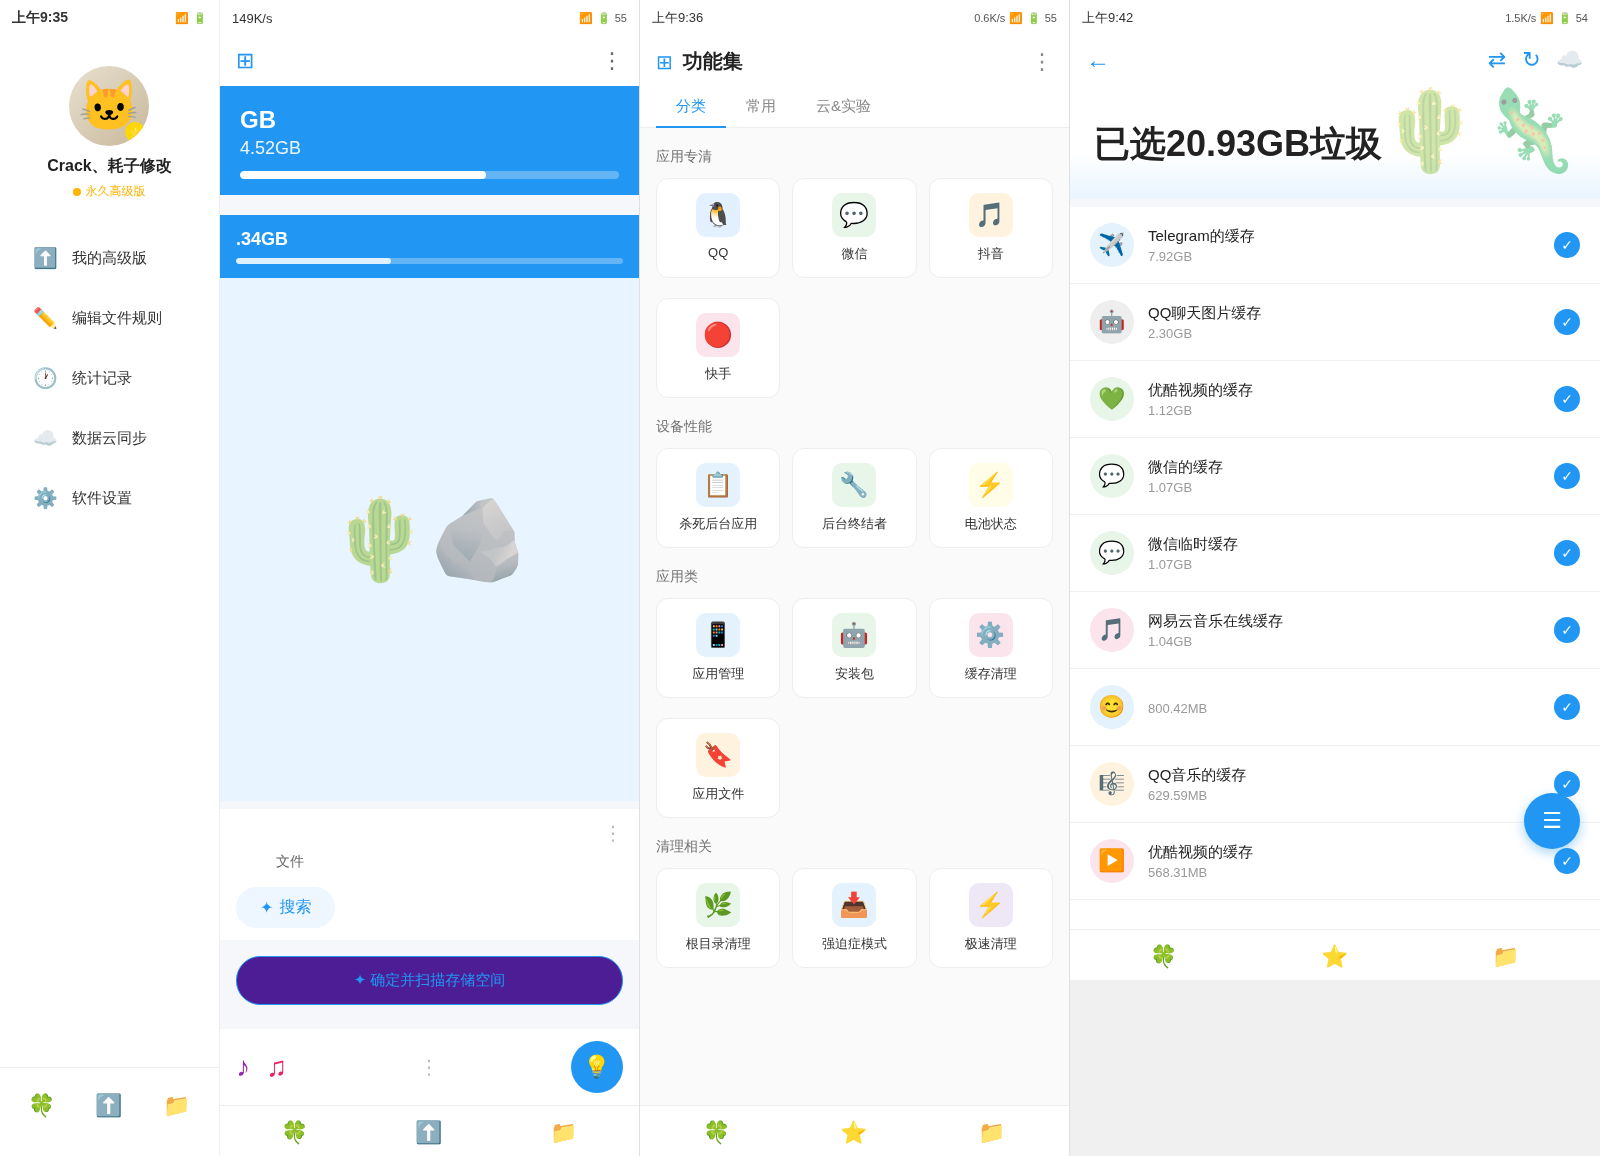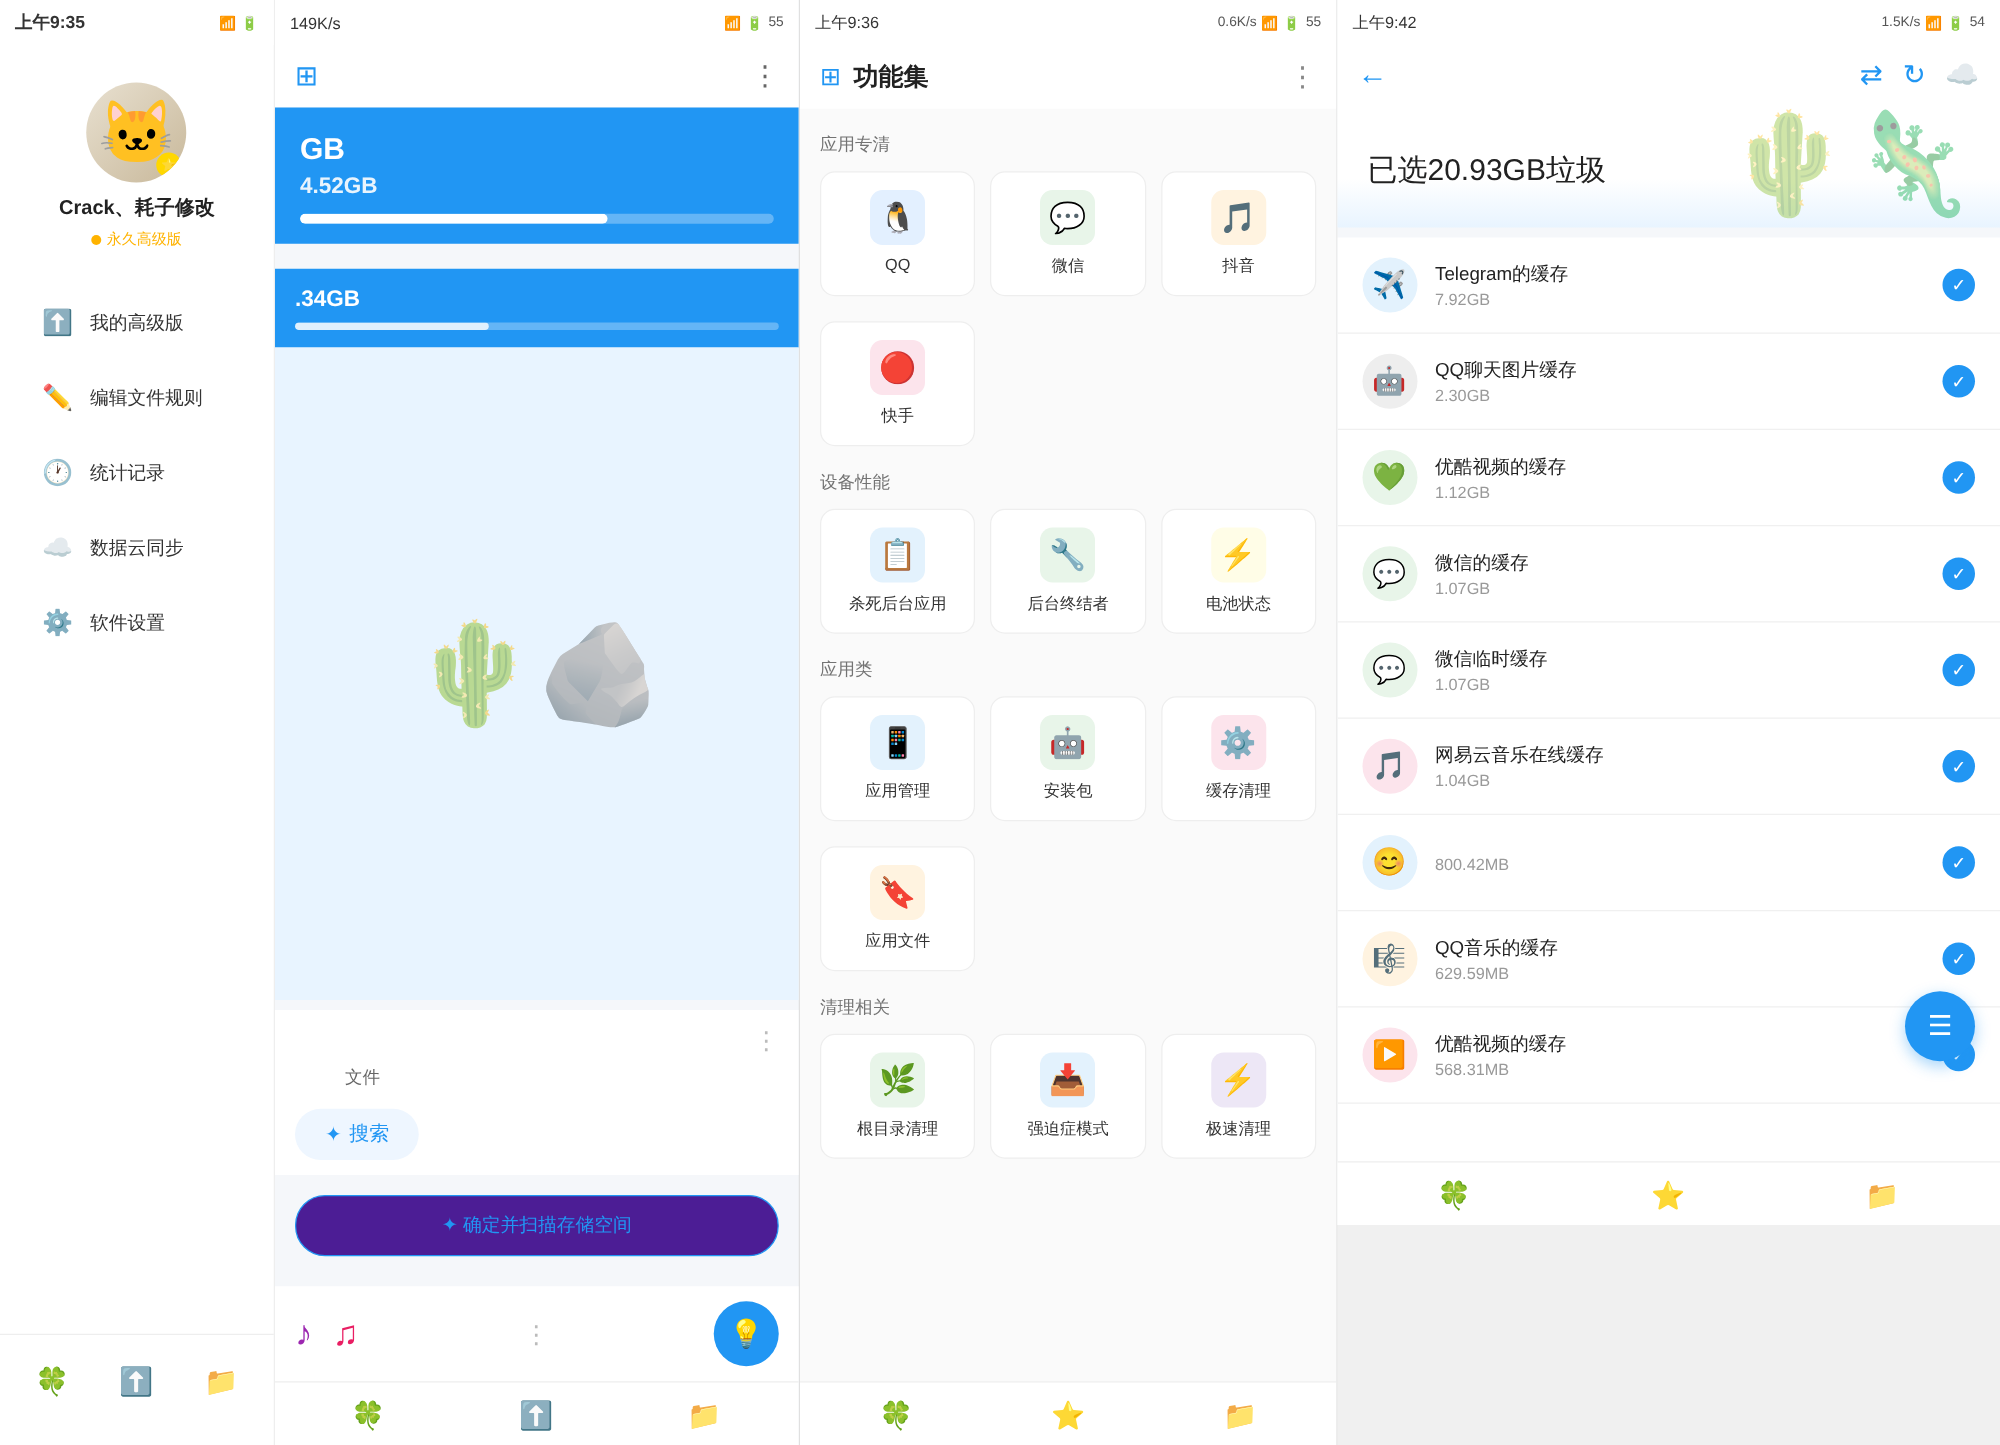--- a/index.html
+++ b/index.html
@@ -169,21 +169,21 @@
     .panel2-title-icons { display: flex; gap: 12px; font-size: 22px; color: #2196F3; }
     .panel2-more { font-size: 22px; color: #666; cursor: pointer; }
 
     .storage-card {
       background: #2196F3;
       margin: 0;
       padding: 20px 20px 16px;
       color: #fff;
     }
     .storage-title { font-size: 24px; font-weight: 700; }
-    .storage-size { font-size: 18px; margin-top: 4px; opacity: 0.9; font-weight: bold; }
+    .storage-size { font-size: 18px; margin-top: 4px; opacity: 0.9; }
     .storage-bar {
       height: 8px;
       background: rgba(255,255,255,0.3);
       border-radius: 4px;
       margin-top: 12px;
       overflow: hidden;
     }
     .storage-bar-fill {
       height: 100%;
       background: #fff;
@@ -443,22 +443,22 @@
       position: relative;
     }
     .p4-hero-cactus {
       position: absolute;
       right: 20px;
       top: 0;
       font-size: 80px;
       opacity: 0.4;
     }
     .p4-hero-title {
-      font-size: 24px;
-      font-weight: 400;
+      font-size: 36px;
+      font-weight: 700;
       color: #222;
       margin-top: 16px;
     }
 
     .p4-list {
       flex: 1;
       overflow-y: auto;
       background: #fff;
       margin-top: 8px;
     }
@@ -663,20 +663,25 @@
       <span>55</span>
     </div>
   </div>
 
   <div class="panel3-header">
     <span class="grid-icon">⊞</span>
     <span class="panel3-title">功能集</span>
     <span class="panel3-more">⋮</span>
   </div>
 
+  <div class="panel3-tabs">
+    <div class="p3-tab active">分类</div>
+    <div class="p3-tab">常用</div>
+    <div class="p3-tab">云&amp;实验</div>
+  </div>
 
   <div class="panel3-content">
 
     <div class="p3-section-title">应用专清</div>
     <div class="p3-grid">
       <div class="p3-item">
         <div class="p3-item-icon" style="background:#E3F0FF">🐧</div>
         <span class="p3-item-label">QQ</span>
       </div>
       <div class="p3-item">

